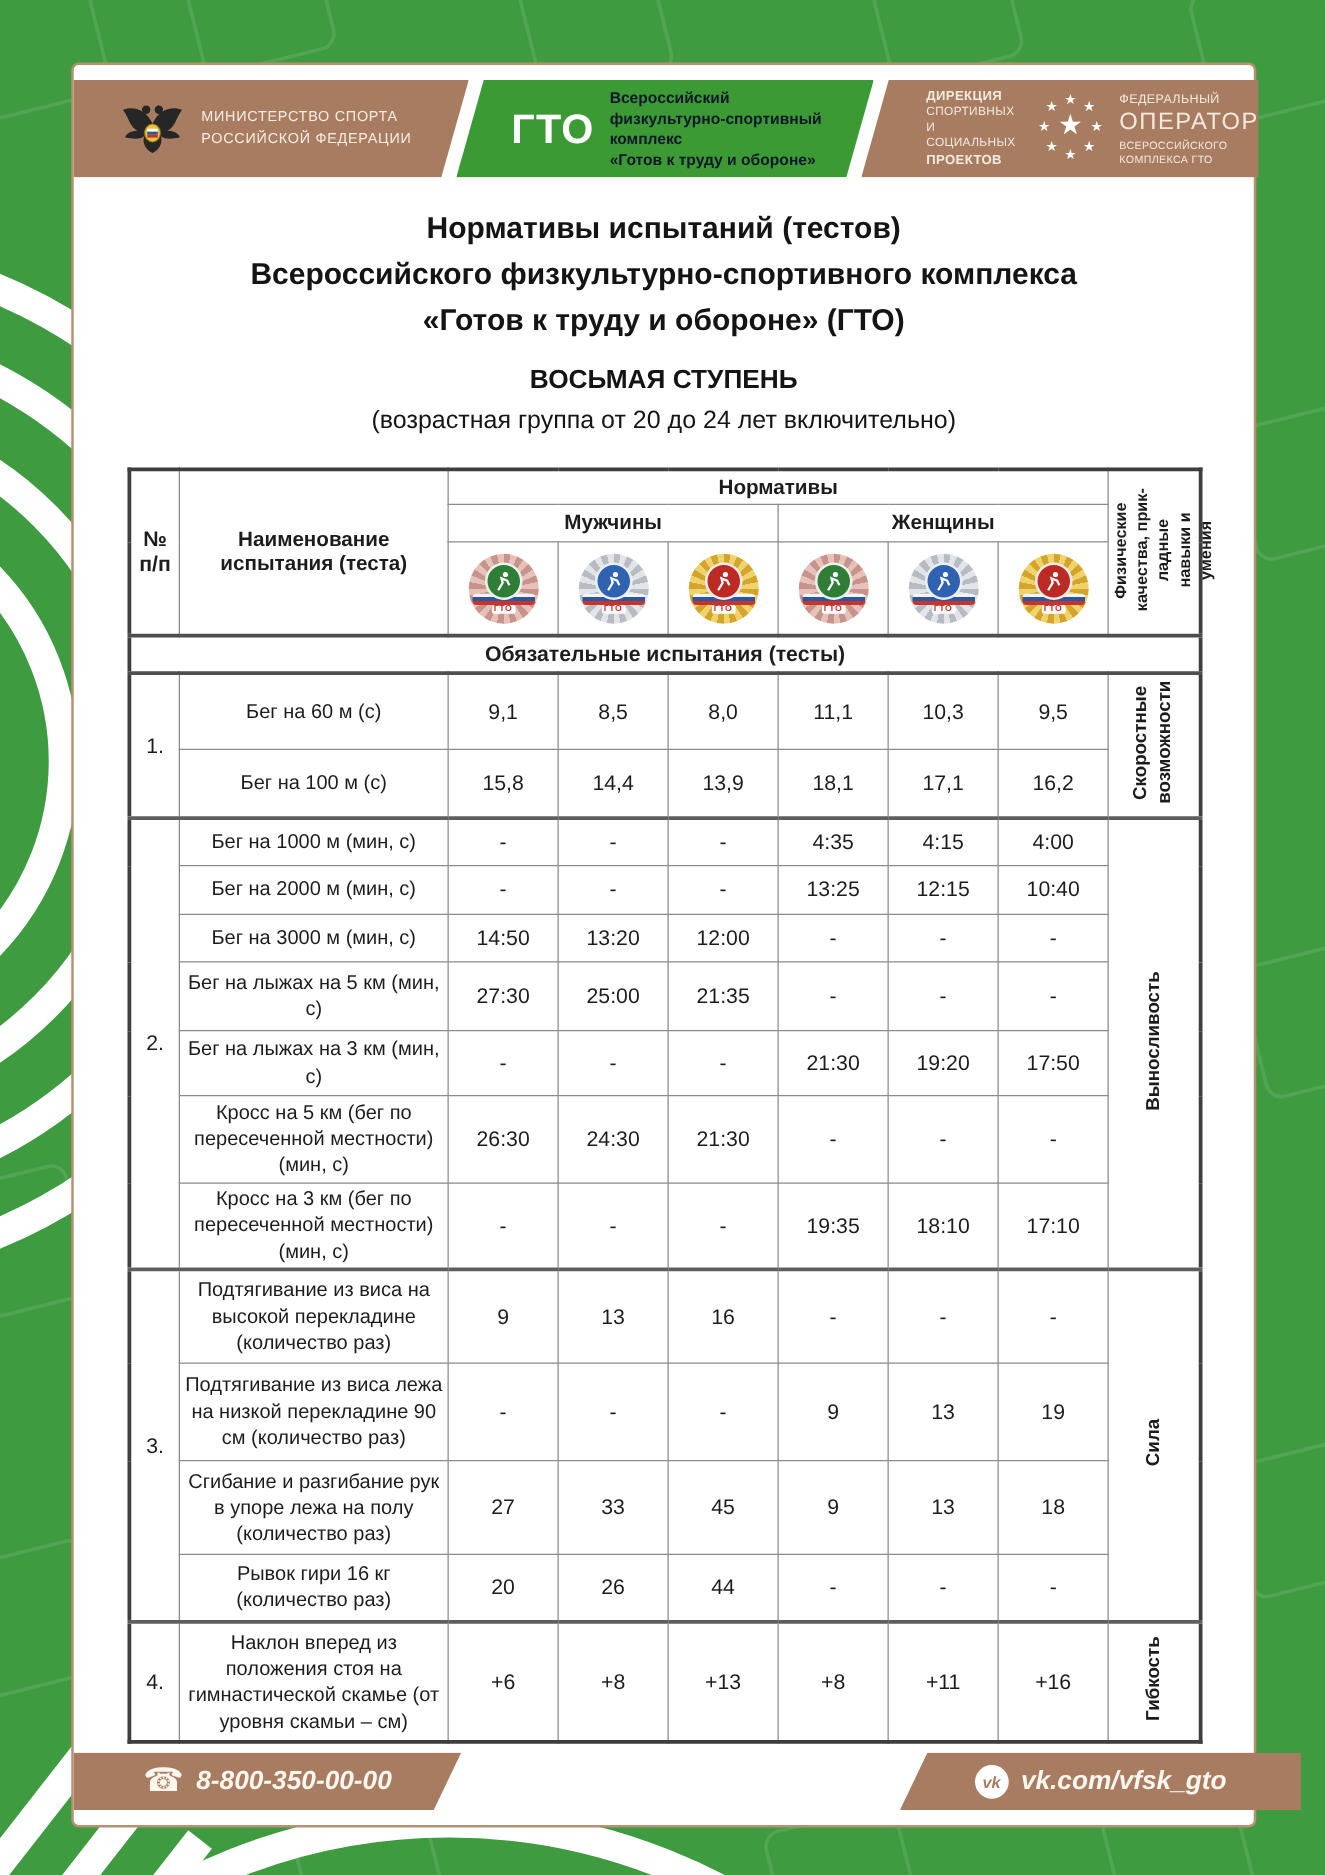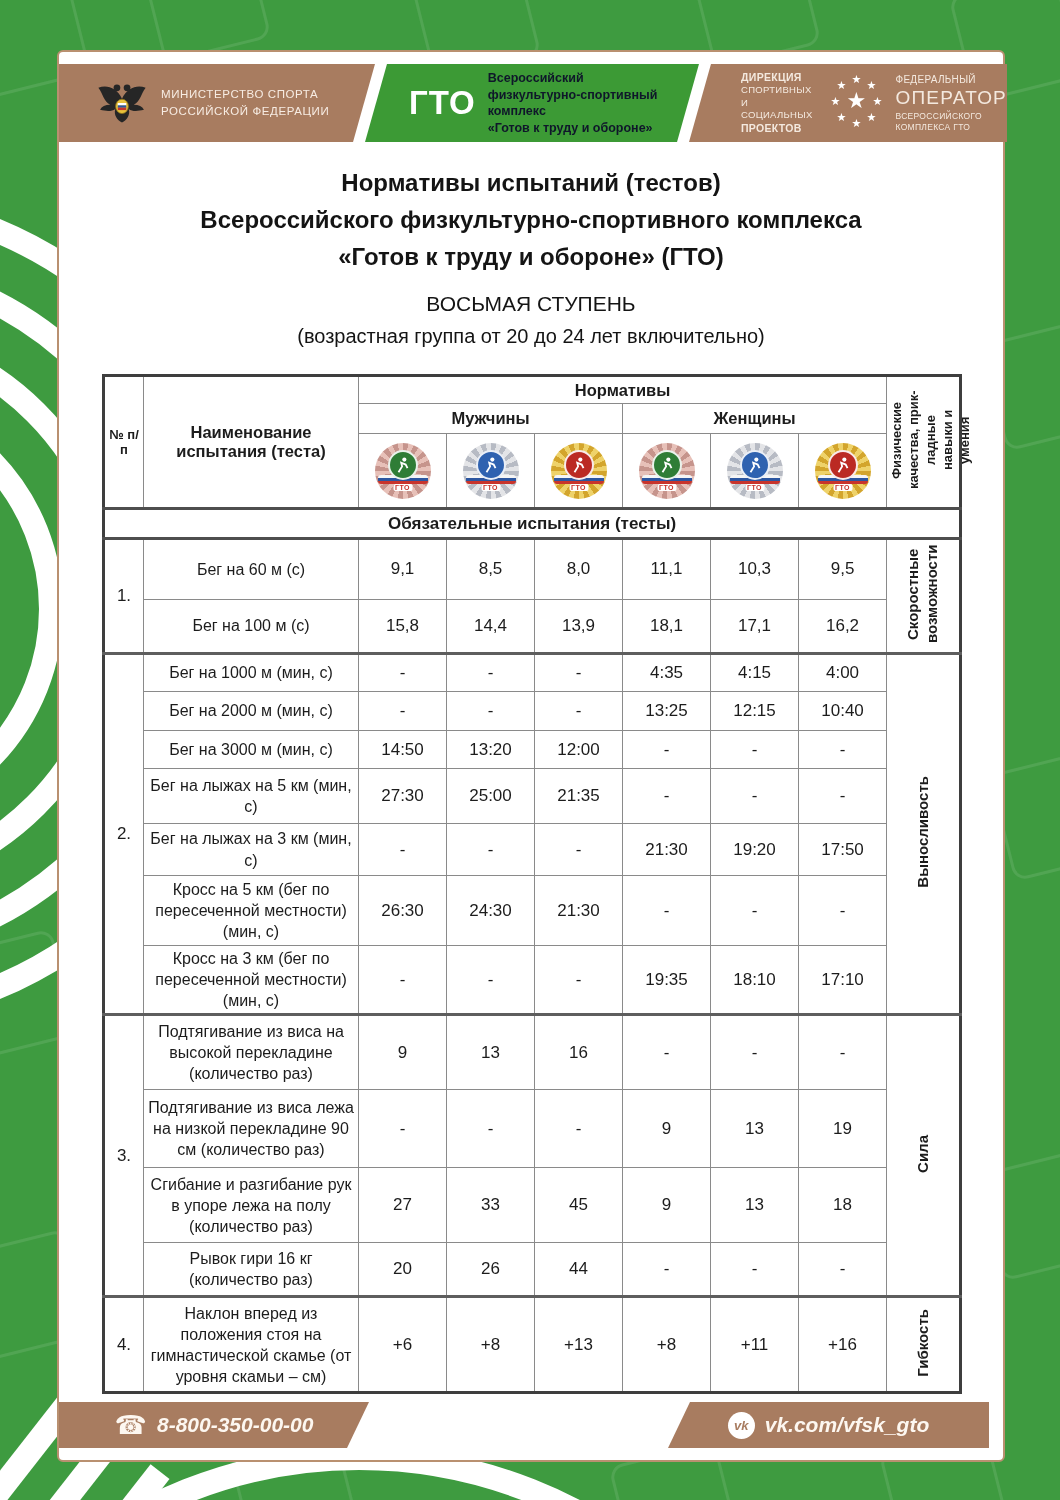--- a/index.html
+++ b/index.html
@@ -41,21 +41,21 @@
   .dir-text { color:#f4e9df; font-size:9.5px; line-height:1.3; letter-spacing:.3px; }
   .dir-text .l1 { font-weight:700; font-size:10.5px; }
   .star-emblem { position:relative; width:58px; height:58px; margin:0 10px; flex:0 0 auto; }
   .star-emblem span { position:absolute; color:#fff; font-family:"DejaVu Sans",sans-serif; line-height:1; }
   .op-text { color:#f4e9df; font-size:8.5px; line-height:1.3; letter-spacing:.3px; }
   .op-text .l1 { font-size:10px; }
   .op-text .l2 { font-size:19px; font-weight:400; letter-spacing:1.2px; }
   
   .title-block { position:absolute; top:112px; left:0; right:0; text-align:center; color:#141414; }
   .title-line { font-size:24px; font-weight:700; line-height:37px; }
-  .stage-line { margin-top:17px; font-size:21px; font-weight:400; }
+  .stage-line { margin-top:17px; font-size:21px; font-weight:700; }
   .age-line { margin-top:9px; font-size:20px; font-weight:400; }
   
   table.norms {
     position:absolute; top:322px; left:43px; width:857px;
     border-collapse:collapse; table-layout:fixed; color:#1c1c1c;
     border:3px solid #3e3e3e;
   }
   table.norms td, table.norms th { border:1.5px solid #8a8a8a; text-align:center; vertical-align:middle; padding:2px; box-sizing:border-box; }
   th { font-size:16.5px; font-weight:700; }
   td.num { font-size:17px; }
@@ -80,21 +80,21 @@
   .medal.silver .core { background:#2f62b0; }
   .medal.gold   .core { background:#bb2a23; }
   .medal .gto-tag { position:absolute; left:50%; transform:translateX(-50%); top:41px;
     font-size:7px; font-weight:700; color:#c8342c; background:#fff; padding:0 2px; border-radius:2px; letter-spacing:.5px; }
   
   .footer { position:absolute; left:0; right:0; top:1350px; height:46px; }
   .fseg { position:absolute; top:0; bottom:0; display:flex; align-items:center; justify-content:center; gap:10px;
     color:#fdf7f0; font-size:21px; font-weight:700; font-style:italic; }
   .fseg-phone { left:0; width:310px; background:#a87c60; clip-path:polygon(0 0,100% 0,calc(100% - 22px) 100%,0 100%); }
   .fseg-site  { left:300px; width:337px; background:#3c9a35; clip-path:polygon(22px 0,100% 0,calc(100% - 22px) 100%,0 100%); }
-  .fseg-vk    { left:609px; width:321px; background:#a87c60; clip-path:polygon(22px 0,100% 0,100% 100%,0 100%);justify-content:center; }
+  .fseg-vk    { left:661px; width:321px; background:#a87c60; clip-path:polygon(22px 0,100% 0,100% 100%,0 100%);justify-content:center; }
   .phone-glyph { font-family:"DejaVu Sans",sans-serif; font-size:26px; font-style:normal; line-height:1; }
   .vk-badge { width:27px; height:27px; border-radius:50%; background:#fff; color:#a87c60;
     display:flex; align-items:center; justify-content:center; font-size:13px; font-weight:700; flex:0 0 auto; }
 </style>
 </head>
 <body>
 
 <div class="decor">
   <div class="tile" style="left:-30px; top:-22px;"></div>
   <div class="tile" style="left:150px; top:-58px;"></div>
@@ -189,21 +189,21 @@
       <col style="width:88px">
         <col style="width:88px">
         <col style="width:88px">
       <col style="width:88px">
         <col style="width:88px">
         <col style="width:88px">
       <col style="width:74px">
     </colgroup>
     <tbody>
         <tr style="height:28px">
-      <th rowspan="3" style="font-size:13px;">№ п/п</th>
+      <th rowspan="3" style="font-size:17px;">№ п/п</th>
       <th rowspan="3">Наименование испытания (теста)</th>
       <th colspan="6">Нормативы</th>
       <th rowspan="3">
         <span class="vtext q-head">Физические качества, прик-ладные навыки и умения</span>
       </th>
     </tr>
     <tr style="height:30px">
       <th colspan="3">Мужчины</th>
       <th colspan="3">Женщины</th>
     </tr>

